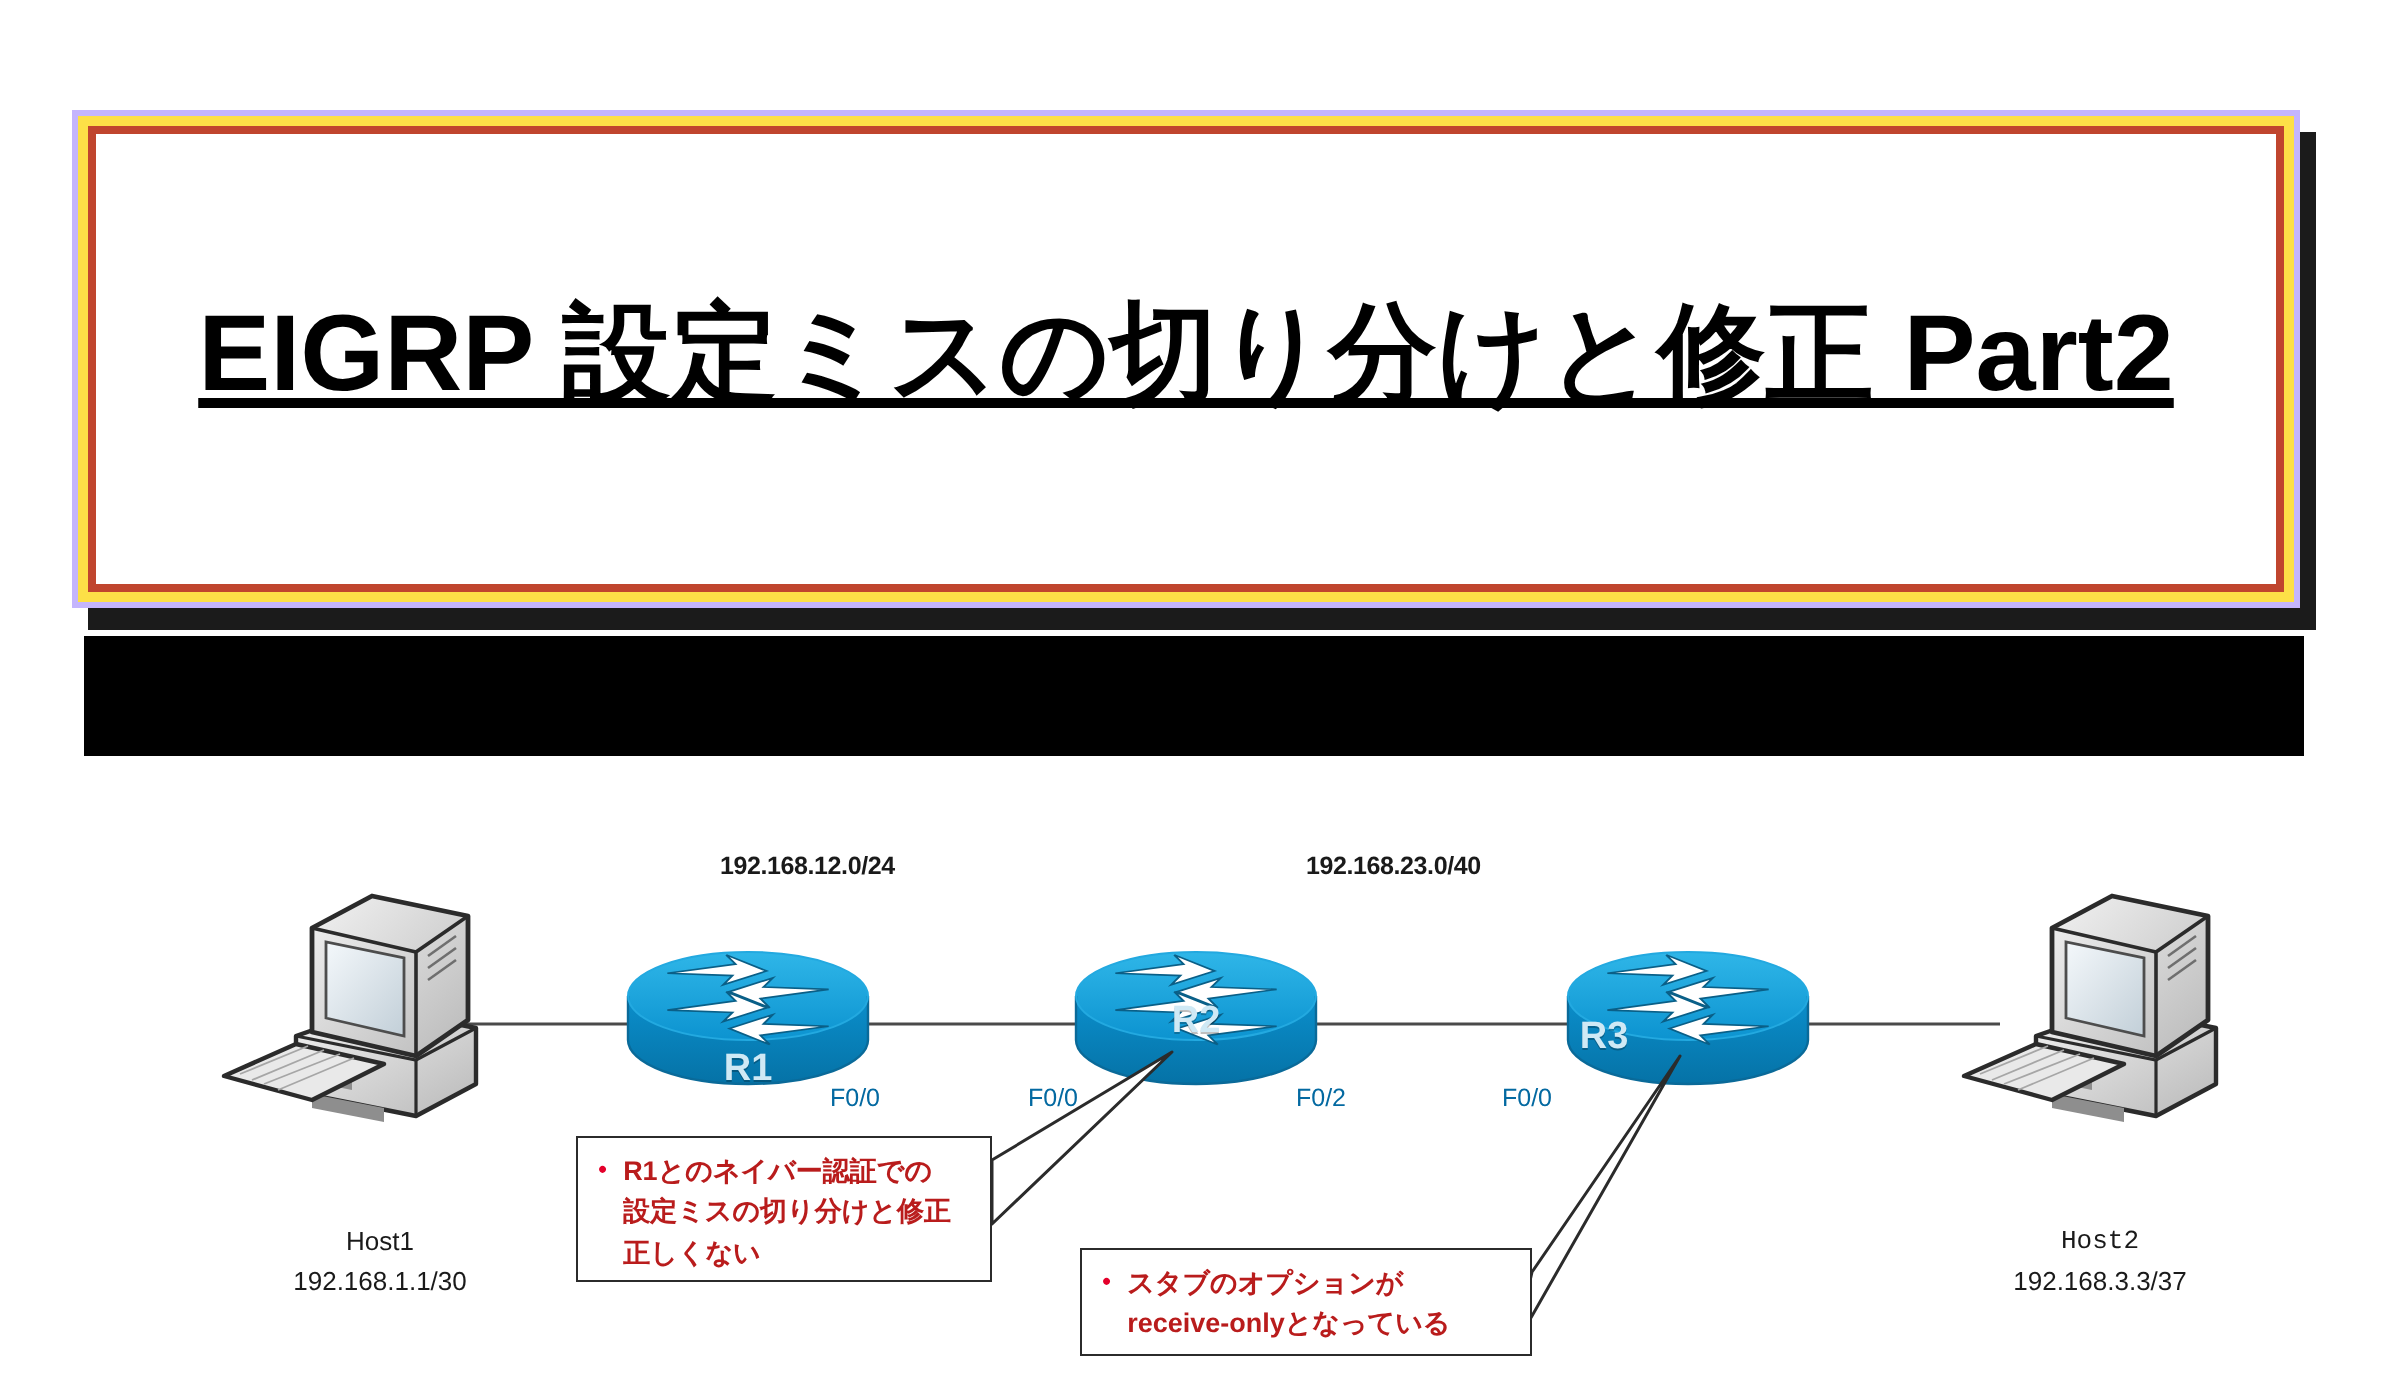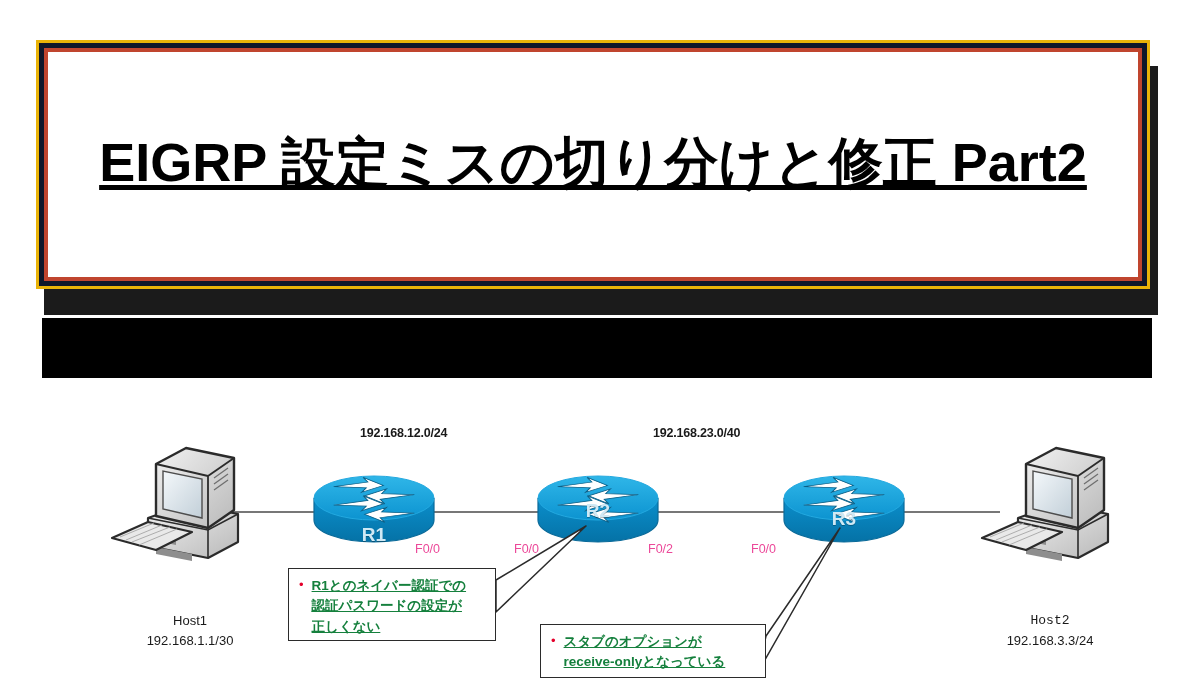--- a/index.html
+++ b/index.html
@@ -29,25 +29,25 @@
     position: absolute;
     left: 44px;
     top: 66px;
     width: 1114px;
     height: 249px;
     background: #1b1b1b;
   }
   #title-box {
     position: absolute;
     left: 36px;
-    top: 40px;
+    top: 55px;
     width: 1114px;
     height: 249px;
-    background: #0f172a;
-    border: 3px solid #eab308;
+    background: #fde047;
+    border: 3px solid #c4b5fd;
     box-sizing: border-box;
   }
   #title-box-inner {
     position: absolute;
     left: 5px;
     top: 5px;
     right: 5px;
     bottom: 5px;
     border: 4px solid #c0452e;
     background: #ffffff;
@@ -86,21 +86,21 @@
     position: absolute;
     font-size: 12.5px;
     font-weight: bold;
     color: #1a1a1a;
     white-space: nowrap;
     letter-spacing: -0.2px;
   }
   .if-label {
     position: absolute;
     font-size: 12.5px;
-    color: #ec4899;
+    color: #0369a1;
     white-space: nowrap;
   }
   .host-label {
     position: absolute;
     font-size: 13px;
     color: #1a1a1a;
     white-space: nowrap;
     text-align: center;
     line-height: 1.35;
     margin-top: 44px;
@@ -129,26 +129,25 @@
   }
   .callout-bullet {
     color: #e4002b;
     font-size: 13px;
     line-height: 1.45;
     padding-right: 8px;
     padding-left: 4px;
     flex: 0 0 auto;
   }
   .callout-lines {
-    color: #15803d;
+    color: #b91c1c;
     font-weight: bold;
     font-size: 13.5px;
     line-height: 1.5;
     white-space: nowrap;
-    text-decoration: underline;
   }
   .callout-lines .ln2 {
     font-weight: bold;
     text-align: center;
   }
 </style>
 </head>
 <body>
 
 <div id="title-shadow-bar"></div>
@@ -282,34 +281,34 @@
   <div class="net-label" style="left:360px; top:30px;">192.168.12.0/24</div>
   <div class="net-label" style="left:653px; top:30px;">192.168.23.0/40</div>
 
   <div class="if-label" style="left:415px; top:146px;">F0/0</div>
   <div class="if-label" style="left:514px; top:146px;">F0/0</div>
   <div class="if-label" style="left:648px; top:146px;">F0/2</div>
   <div class="if-label" style="left:751px; top:146px;">F0/0</div>
 
   <div class="router-name" style="left:344px; top:112px; width:60px;margin-top:16px;">R1</div>
   <div class="router-name" style="left:568px; top:104px; width:60px;">R2</div>
-  <div class="router-name" style="left:814px; top:112px; width:60px;">R3</div>
+  <div class="router-name" style="left:772px; top:112px; width:60px;">R3</div>
 
   <div class="host-label" style="left:105px; top:172px; width:170px;">Host1</div>
   <div class="host-label" style="left:105px; top:192px; width:170px;">192.168.1.1/30</div>
 
   <div class="host-label" style="left:965px; top:172px; width:170px;font-family:Liberation Mono, monospace;">Host2</div>
-  <div class="host-label" style="left:965px; top:192px; width:170px;">192.168.3.3/24</div>
+  <div class="host-label" style="left:965px; top:192px; width:170px;">192.168.3.3/37</div>
 
   <div class="callout" style="left:288px; top:172px; width:208px; height:73px;">
     <div class="callout-body">
       <div class="callout-bullet">•</div>
       <div class="callout-lines">
         <div>R1とのネイバー認証での</div>
-        <div>認証パスワードの設定が</div>
+        <div>設定ミスの切り分けと修正</div>
         <div>正しくない</div>
       </div>
     </div>
   </div>
 
   <div class="callout" style="left:540px; top:228px; width:226px; height:54px;">
     <div class="callout-body">
       <div class="callout-bullet">•</div>
       <div class="callout-lines">
         <div>スタブのオプションが</div>

